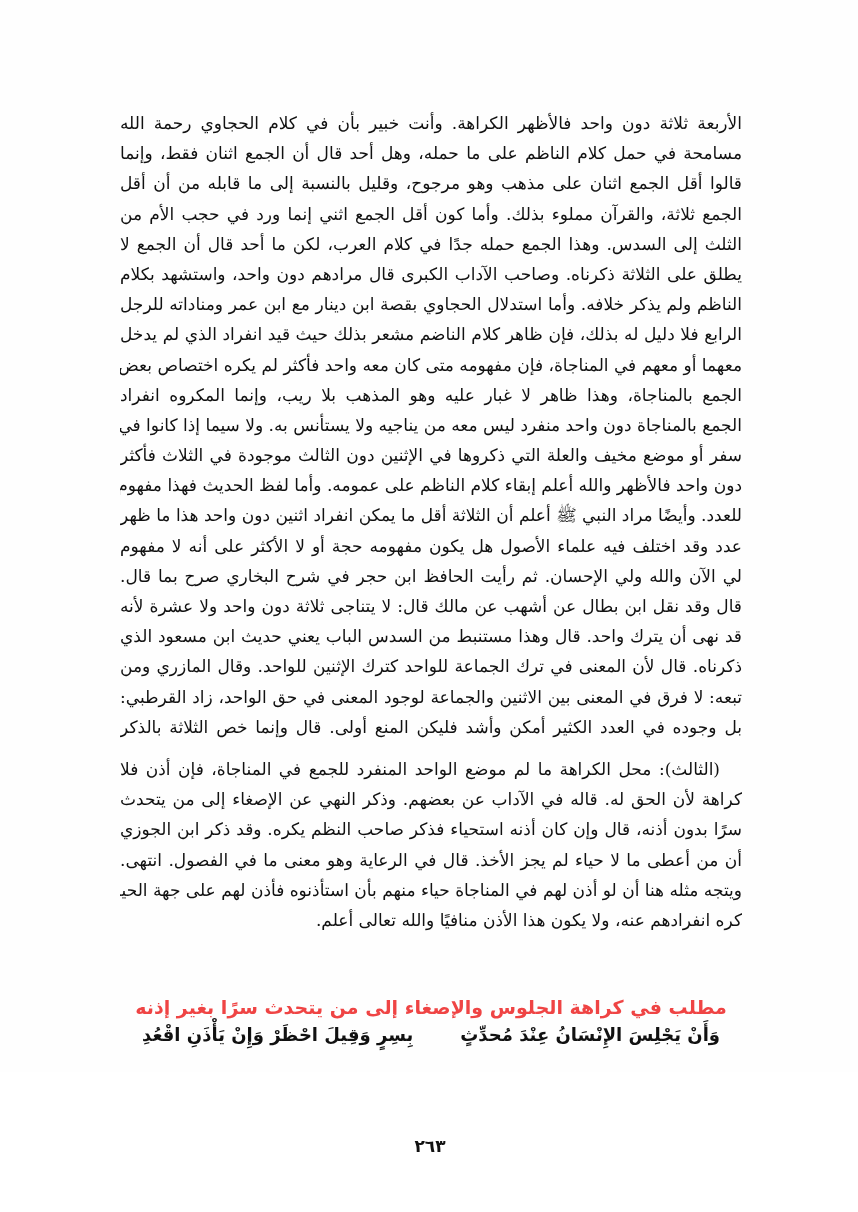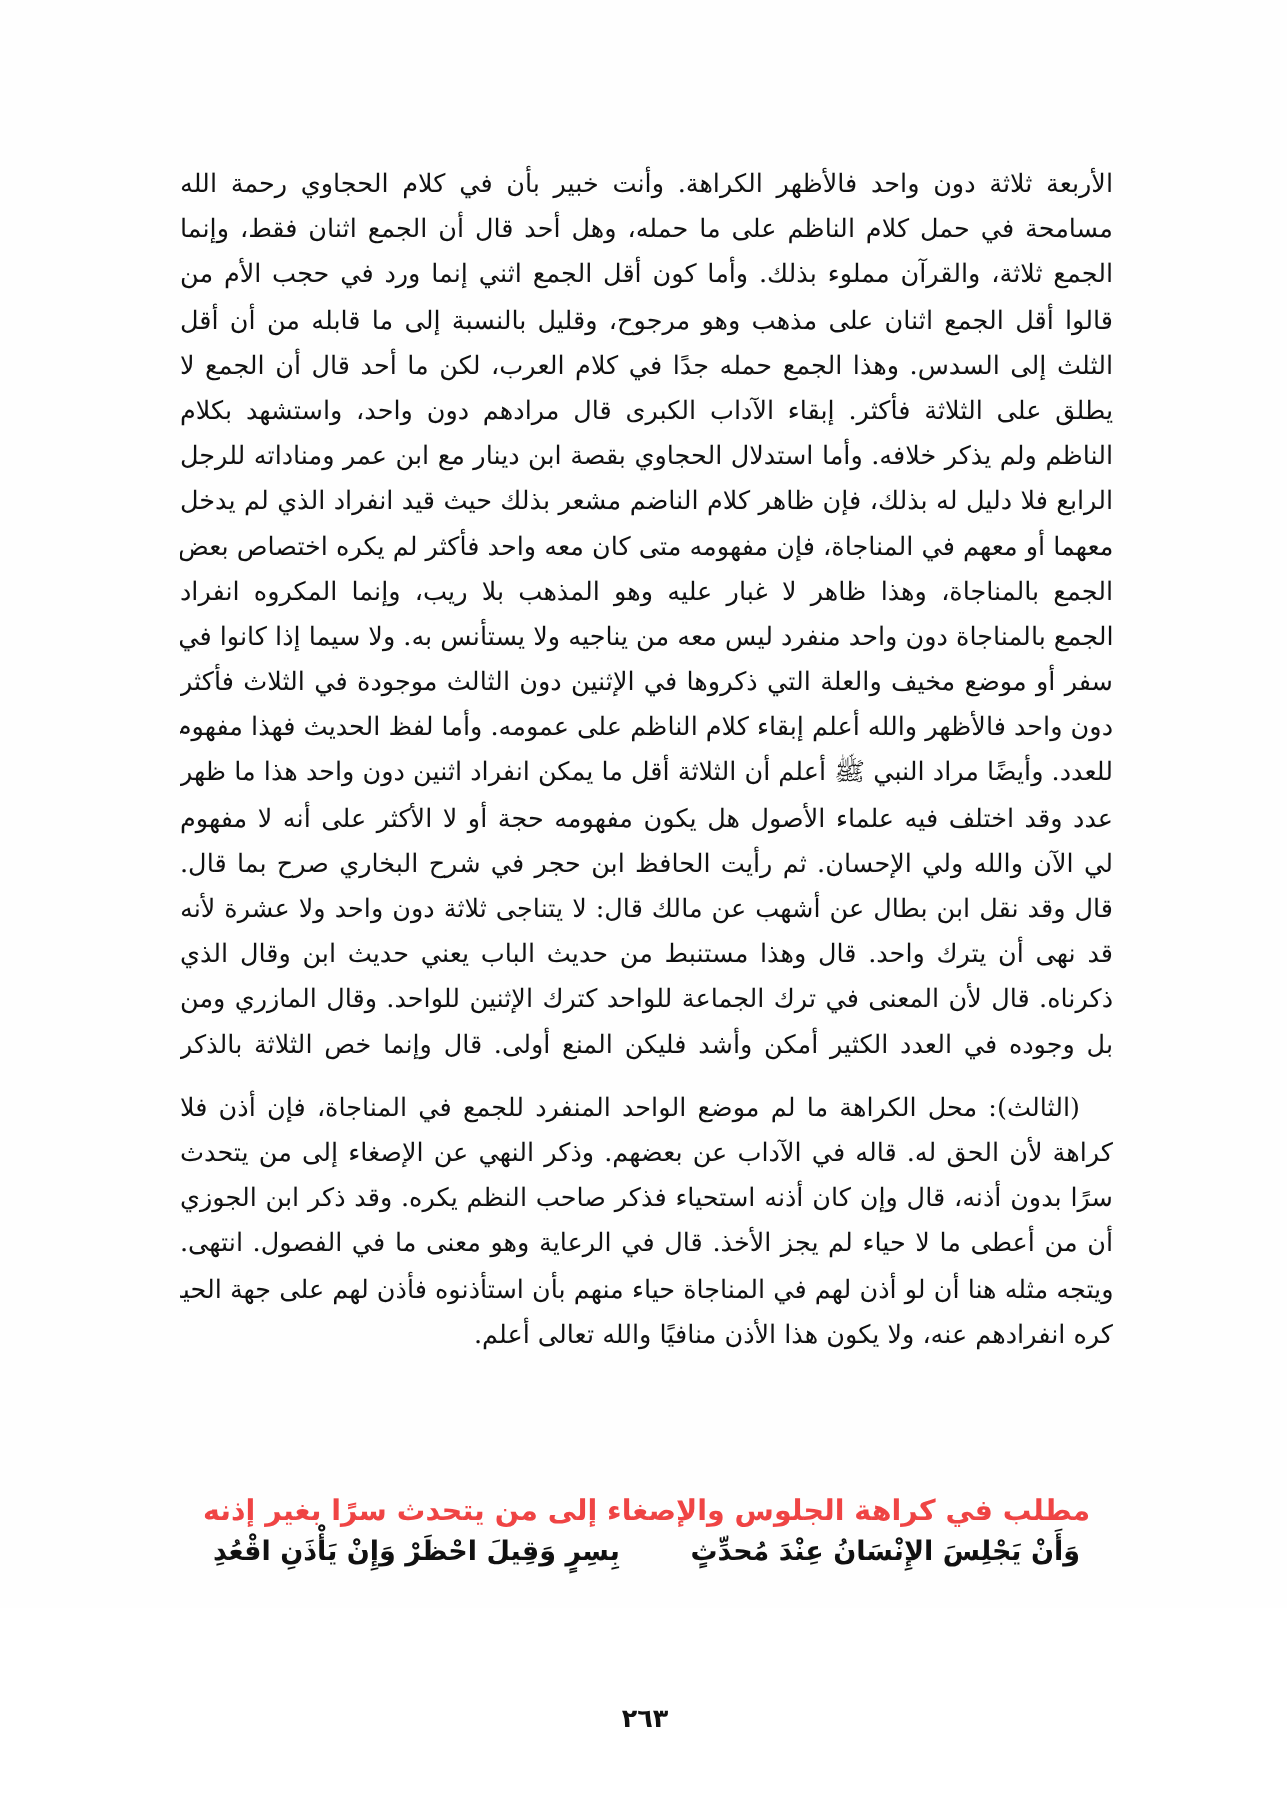--- a/index.html
+++ b/index.html
@@ -39,37 +39,38 @@
 </style>
 </head>
 <body>
 
 <div class="page">
 
   <div class="body-text">
     <div>
       <div class="line">الأربعة ثلاثة دون واحد فالأظهر الكراهة. وأنت خبير بأن في كلام الحجاوي رحمة الله</div>
       <div class="line">مسامحة في حمل كلام الناظم على ما حمله، وهل أحد قال أن الجمع اثنان فقط، وإنما</div>
+      <div class="line">قالوا أقل الجمع اثنان على مذهب وهو مرجوح، وقليل بالنسبة إلى ما قابله من أن أقل</div>
       <div class="line">الجمع ثلاثة، والقرآن مملوء بذلك. وأما كون أقل الجمع اثني إنما ورد في حجب الأم من</div>
-      <div class="line">قالوا أقل الجمع اثنان على مذهب وهو مرجوح، وقليل بالنسبة إلى ما قابله من أن أقل</div>
       <div class="line">الثلث إلى السدس. وهذا الجمع حمله جدًا في كلام العرب، لكن ما أحد قال أن الجمع لا</div>
-      <div class="line">يطلق على الثلاثة فأكثر. إبقاء الآداب الكبرى قال مرادهم دون واحد، واستشهد بكلام</div>
+      <div class="line">يطلق على الثلاثة ذكرناه. وصاحب الآداب الكبرى قال مرادهم دون واحد، واستشهد بكلام</div>
       <div class="line">الناظم ولم يذكر خلافه. وأما استدلال الحجاوي بقصة ابن دينار مع ابن عمر ومناداته للرجل</div>
       <div class="line">الرابع فلا دليل له بذلك، فإن ظاهر كلام الناضم مشعر بذلك حيث قيد انفراد الذي لم يدخل</div>
       <div class="line">معهما أو معهم في المناجاة، فإن مفهومه متى كان معه واحد فأكثر لم يكره اختصاص بعض</div>
       <div class="line">الجمع بالمناجاة، وهذا ظاهر لا غبار عليه وهو المذهب بلا ريب، وإنما المكروه انفراد</div>
       <div class="line">الجمع بالمناجاة دون واحد منفرد ليس معه من يناجيه ولا يستأنس به. ولا سيما إذا كانوا في</div>
       <div class="line">سفر أو موضع مخيف والعلة التي ذكروها في الإثنين دون الثالث موجودة في الثلاث فأكثر</div>
       <div class="line">دون واحد فالأظهر والله أعلم إبقاء كلام الناظم على عمومه. وأما لفظ الحديث فهذا مفهوم</div>
       <div class="line">للعدد. وأيضًا مراد النبي ﷺ أعلم أن الثلاثة أقل ما يمكن انفراد اثنين دون واحد هذا ما ظهر</div>
       <div class="line">عدد وقد اختلف فيه علماء الأصول هل يكون مفهومه حجة أو لا الأكثر على أنه لا مفهوم</div>
       <div class="line">لي الآن والله ولي الإحسان. ثم رأيت الحافظ ابن حجر في شرح البخاري صرح بما قال.</div>
       <div class="line">قال وقد نقل ابن بطال عن أشهب عن مالك قال: لا يتناجى ثلاثة دون واحد ولا عشرة لأنه</div>
-      <div class="line">قد نهى أن يترك واحد. قال وهذا مستنبط من حديث الباب يعني حديث ابن وقال الذي</div>
+      <div class="line">قد نهى أن يترك واحد. قال وهذا مستنبط من السدس الباب يعني حديث ابن مسعود الذي</div>
       <div class="line">ذكرناه. قال لأن المعنى في ترك الجماعة للواحد كترك الإثنين للواحد. وقال المازري ومن</div>
+      <div class="line">تبعه: لا فرق في المعنى بين الاثنين والجماعة لوجود المعنى في حق الواحد، زاد القرطبي:</div>
       <div class="line">بل وجوده في العدد الكثير أمكن وأشد فليكن المنع أولى. قال وإنما خص الثلاثة بالذكر</div>
     </div>
 
     <div class="para-gap"></div>
 
     <div>
       <div class="line indent">(الثالث): محل الكراهة ما لم موضع الواحد المنفرد للجمع في المناجاة، فإن أذن فلا</div>
       <div class="line">كراهة لأن الحق له. قاله في الآداب عن بعضهم. وذكر النهي عن الإصغاء إلى من يتحدث</div>
       <div class="line">سرًا بدون أذنه، قال وإن كان أذنه استحياء فذكر صاحب النظم يكره. وقد ذكر ابن الجوزي</div>
       <div class="line">أن من أعطى ما لا حياء لم يجز الأخذ. قال في الرعاية وهو معنى ما في الفصول. انتهى.</div>

